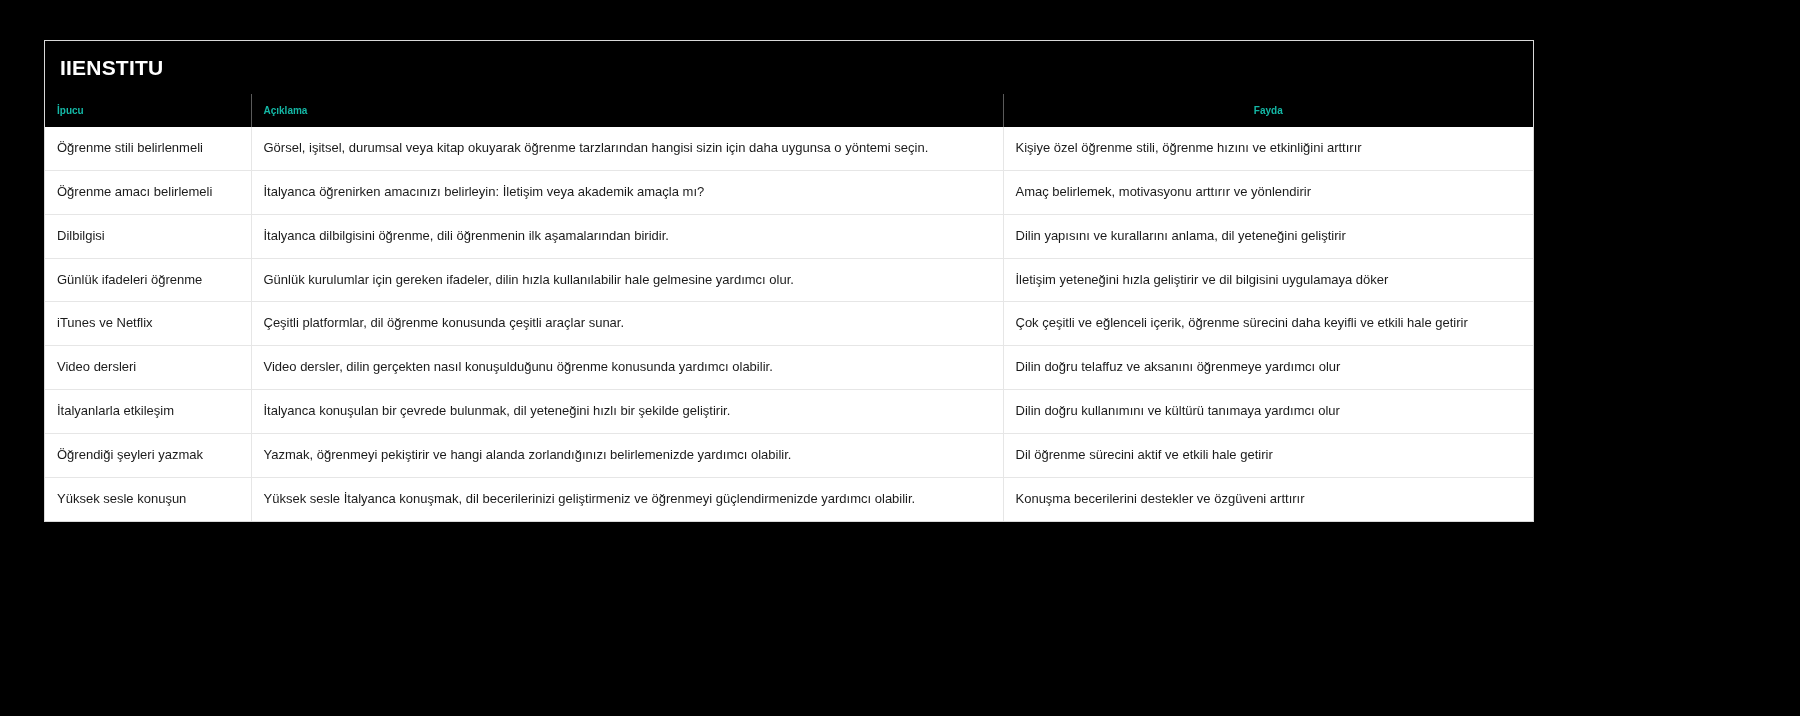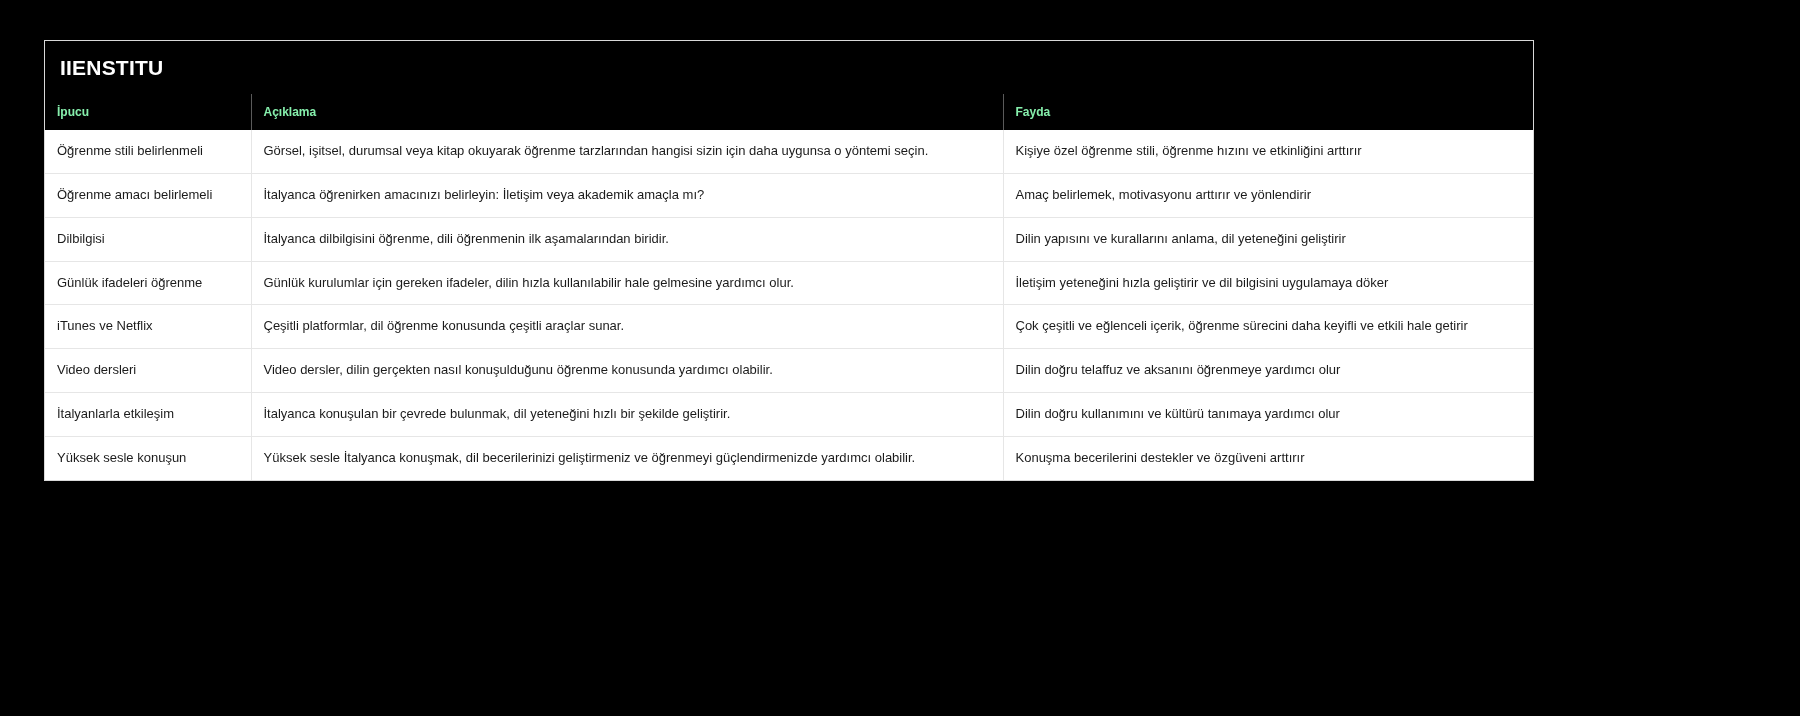--- a/index.html
+++ b/index.html
@@ -46,30 +46,31 @@
     font-family: "Liberation Sans", sans-serif;
   }
   table.tip-table {
     border-collapse: collapse;
     table-layout: fixed;
     width: 100%;
     background: #ffffff;
   }
   table.tip-table thead th {
     background: #000000;
-    color: #86efac;
-    font-size: 12px;
+    color: #14b8a6;
+    font-size: 10px;
     font-weight: bold;
     text-align: left;
     padding: 11px 12px;
     border-right: 1px solid #5a5a5a;
     vertical-align: middle;
   }
   table.tip-table thead th:last-child {
     border-right: none;
+    text-align: center;
   }
   table.tip-table tbody td {
     font-size: 13px;
     color: #1b1b1b;
     padding: 12px 12px;
     border-bottom: 1px solid #e6e6e6;
     border-right: 1px solid #e6e6e6;
     vertical-align: middle;
     line-height: 1.45;
     margin-left: 40px;
@@ -140,20 +141,25 @@
           <td class="cell-tip">Video dersleri</td>
           <td class="cell-desc">Video dersler, dilin gerçekten nasıl konuşulduğunu öğrenme konusunda yardımcı olabilir.</td>
           <td class="cell-benefit">Dilin doğru telaffuz ve aksanını öğrenmeye yardımcı olur</td>
         </tr>
         <tr>
           <td class="cell-tip">İtalyanlarla etkileşim</td>
           <td class="cell-desc">İtalyanca konuşulan bir çevrede bulunmak, dil yeteneğini hızlı bir şekilde geliştirir.</td>
           <td class="cell-benefit">Dilin doğru kullanımını ve kültürü tanımaya yardımcı olur</td>
         </tr>
         <tr>
+          <td class="cell-tip">Öğrendiği şeyleri yazmak</td>
+          <td class="cell-desc">Yazmak, öğrenmeyi pekiştirir ve hangi alanda zorlandığınızı belirlemenizde yardımcı olabilir.</td>
+          <td class="cell-benefit">Dil öğrenme sürecini aktif ve etkili hale getirir</td>
+        </tr>
+        <tr>
           <td class="cell-tip">Yüksek sesle konuşun</td>
           <td class="cell-desc">Yüksek sesle İtalyanca konuşmak, dil becerilerinizi geliştirmeniz ve öğrenmeyi güçlendirmenizde yardımcı olabilir.</td>
           <td class="cell-benefit">Konuşma becerilerini destekler ve özgüveni arttırır</td>
         </tr>
       </tbody>
     </table>
 
   </div>
 </div>
 

